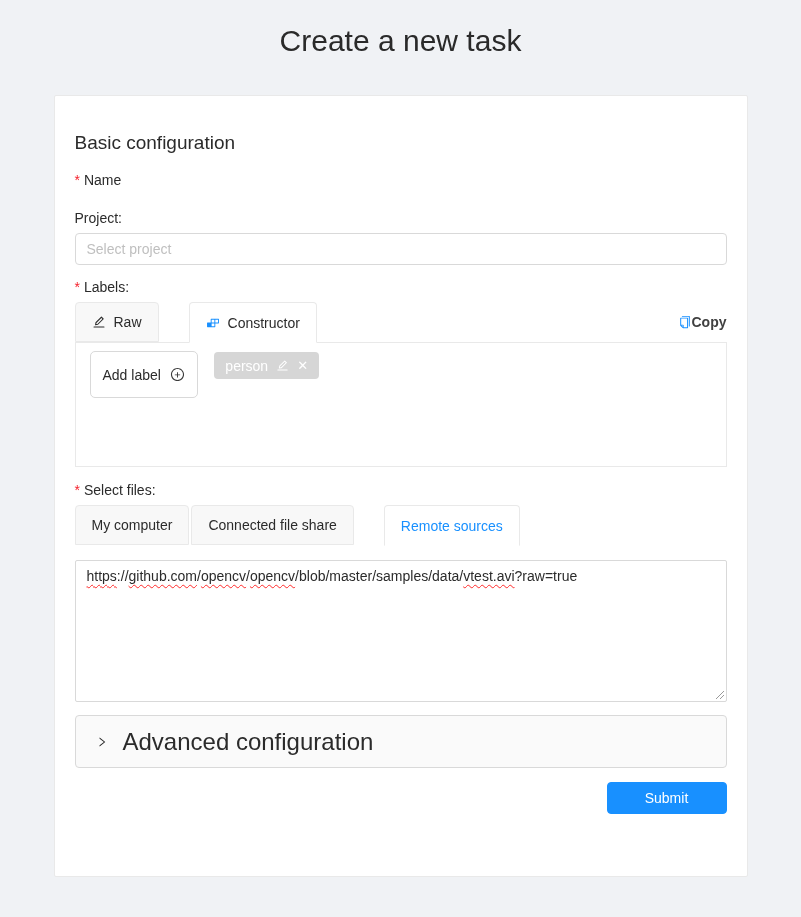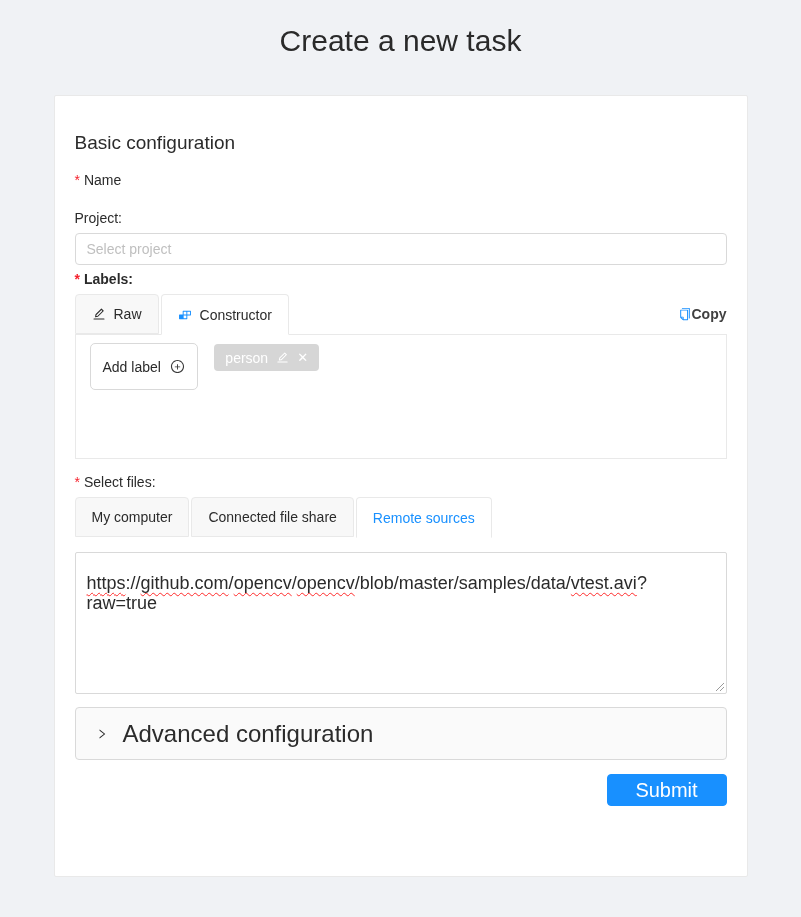--- a/index.html
+++ b/index.html
@@ -15,45 +15,45 @@
 
   .field-label { font-size:14px; color:#2b2b2b; margin-bottom:7px; }
   .req { color:#f5222d; margin-right:4px; }
 
   .input-wrap { position:relative; }
   .text-input { width:652px; height:32px; border:1px solid #d9d9d9; border-radius:4px; padding:0 28px 0 11px; font-size:14px; font-family:"Liberation Sans", sans-serif; color:#2b2b2b; outline:none; background:#fff; }
   .text-input::placeholder { color:#bfbfbf; }
   .check-circle { position:absolute; right:10px; top:50%; transform:translateY(-50%); width:14px; height:14px; background:#52c41a; border-radius:50%; color:#fff; font-size:10px; line-height:14px; text-align:center; font-weight:bold; }
 
   .mt-22 { margin-top:22px; }
-  .mt-14 { margin-top:6px;font-weight:bold; }
+  .mt-14 { margin-top:14px; }
 
   .tabs { display:flex; position:relative; z-index:2; }
   .tab { height:40px; display:flex; align-items:center; gap:8px; padding:0 16px; font-size:14px; background:#f8f8f8; border:1px solid #e9e9e9; border-radius:4px 4px 0 0; margin-right:2px; color:#2b2b2b; cursor:pointer; }
-  .tab.active { background:#fff; border-bottom:1px solid #fff; margin-bottom:-1px; height:41px; }
+  .tab.active { background:#fff; border-bottom:1px solid #fff; margin-bottom:-1px; height:41px;margin-left:28px; }
   .tab .t-icon { display:flex; align-items:center; }
   .tab-extra { margin-left:auto; align-self:center; display:flex; align-items:center; gap:0; color:#404040; font-size:14px; cursor:pointer;font-weight:bold; }
 
   .constructor-panel { border:1px solid #e9e9e9; height:125px; padding:8px 14px; position:relative; z-index:1; }
   .add-label-btn { display:inline-flex; align-items:center; gap:9px; height:47px; padding:0 12px; background:#fff; border:1px solid #d9d9d9; border-radius:5px; font-size:14px; color:#2b2b2b; cursor:pointer; vertical-align:top; }
   .label-tag { display:inline-flex; align-items:center; gap:8px; height:27px; margin-left:12px; padding:0 11px; background:#d6d6d6; border-radius:4px; color:#fff; font-size:14px; cursor:pointer; vertical-align:top; margin-top:1px; }
   .label-tag .tag-x { font-size:13px; line-height:1; cursor:pointer; }
 
   .files-tabs .tab.active { color:#1890ff; }
 
-  .url-box { width:652px; height:142px; border:1px solid #d9d9d9; border-radius:2px; margin-top:15px; padding:20px 11px; font-size:18px; line-height:20px; color:#2b2b2b; position:relative; overflow:hidden; cursor:text; }
+  .url-box { width:652px; height:142px; border:1px solid #d9d9d9; border-radius:2px; margin-top:15px; padding:5px 11px; font-size:14px; line-height:20px; color:#2b2b2b; position:relative; overflow:hidden; cursor:text; }
   .misspelled { text-decoration:underline; text-decoration-style:wavy; text-decoration-color:#ff2a2a; text-decoration-thickness:1px; text-underline-offset:3px; text-decoration-skip-ink:none; }
   .resize-handle { position:absolute; right:1px; bottom:1px; cursor:nwse-resize; line-height:0; }
 
   .advanced { margin-top:13px; width:652px; height:53px; background:#fafafa; border:1px solid #d9d9d9; border-radius:4px; display:flex; align-items:center; gap:15px; padding:0 20px; cursor:pointer; }
   .advanced-title { font-size:24px; color:#2b2b2b; }
   .chev { display:flex; align-items:center; color:#2b2b2b; }
 
   .submit-row { display:flex; justify-content:flex-end; margin-top:14px; }
-  .submit-btn { width:120px; height:32px; background:#1890ff; border:1px solid #1890ff; border-radius:4px; color:#fff; font-size:20px; font-family:"Liberation Sans", sans-serif; cursor:pointer; }
+  .submit-btn { width:120px; height:32px; background:#1890ff; border:1px solid #1890ff; border-radius:4px; color:#fff; font-size:14px; font-family:"Liberation Sans", sans-serif; cursor:pointer; }
 
   svg { display:block; }
 </style>
 </head>
 <body>
 
 <div class="page">
   <div class="page-title">Create a new task</div>
 
   <div class="card">

